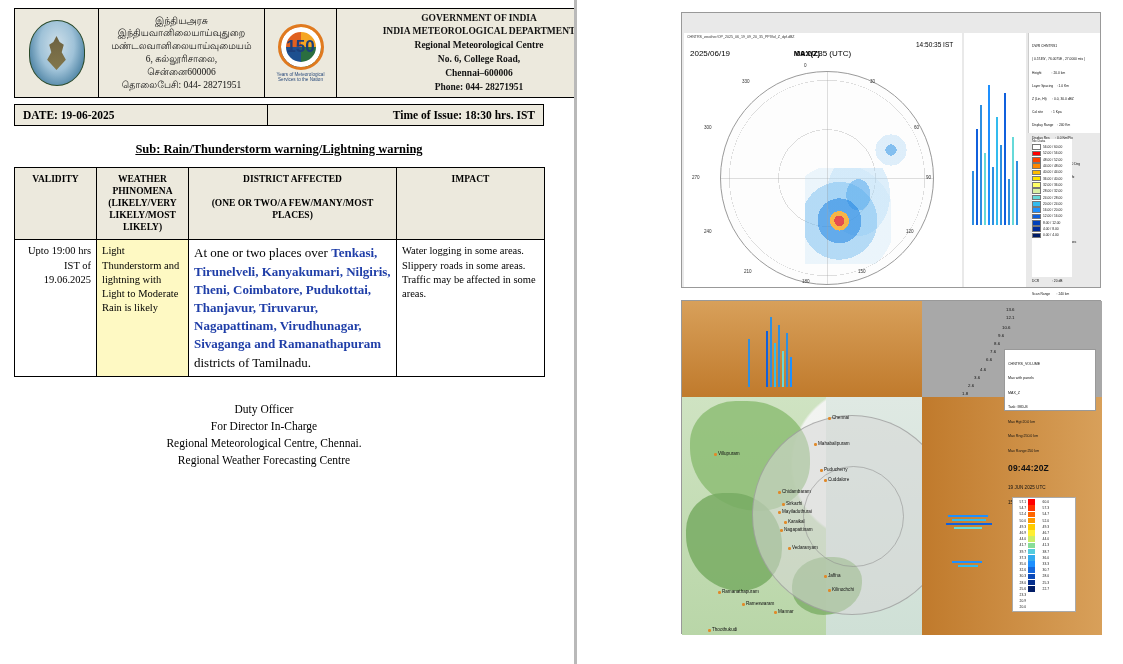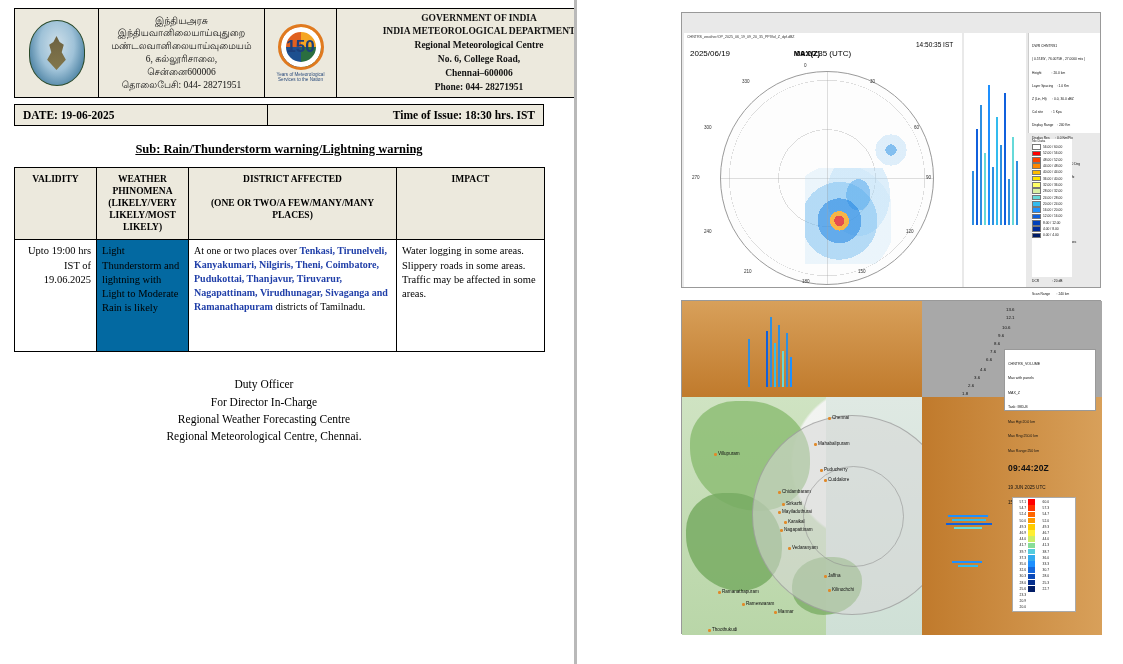--- a/index.html
+++ b/index.html
@@ -73,22 +73,22 @@
   }
 
   table.warn { width: 530px; border-collapse: collapse; table-layout: fixed; }
   table.warn th, table.warn td { border: 1px solid #000; padding: 4px 5px; vertical-align: top; }
   table.warn th {
     background: #ece9dd; text-align: center; font-size: 9.5px; font-weight: bold;
     line-height: 1.25; padding: 6px 4px;
   }
   .c1 { width: 82px; } .c2 { width: 92px; } .c3 { width: 208px; } .c4 { width: 148px; }
   td.validity { font-size: 10.5px; line-height: 1.35; text-align: right; }
-  td.phenom { background: #0369a1; font-size: 10.5px; line-height: 1.35; }
-  td.district { font-size: 10px; line-height: 1.4; }
+  td.phenom { background: #fef9c3; font-size: 10.5px; line-height: 1.35; }
+  td.district { font-size: 13px; line-height: 1.4; }
   td.district .blue { color: #1f3ea8; font-weight: bold; }
   td.impact { font-size: 10.5px; line-height: 1.35; }
 
   .signoff {
     width: 530px; margin-top: 24px; text-align: center; padding-right: 30px;
     font-size: 11.5px; line-height: 1.5; color:#000;
   }
 
   
   #radar { position: absolute; left: 577px; top: 0; width: 546px; height: 664px; background:#ffffff; }
@@ -276,21 +276,21 @@
         <th class="c1">VALIDITY</th>
         <th class="c2">
           <span>WEATHER</span><br>
           <span>PHINOMENA</span><br>
           <span>(LIKELY/VERY</span><br>
           <span>LIKELY/MOST</span><br>
           <span>LIKELY)</span>
         </th>
         <th class="c3">
           <div>DISTRICT AFFECTED</div>
-          <div style="margin-top:12px">(ONE OR TWO/A FEW/MANY/MANY PLACES)</div>
+          <div style="margin-top:12px">(ONE OR TWO/A FEW/MANY/MOST PLACES)</div>
         </th>
         <th class="c4">IMPACT</th>
       </tr>
       <tr style="height:112px">
         <td class="validity">Upto 19:00 hrs IST of 19.06.2025</td>
         <td class="phenom">Light Thunderstorm and lightning with Light to Moderate Rain is likely</td>
         <td class="district">
           <span>At one or two places over </span><span class="blue">Tenkasi, Tirunelveli, Kanyakumari, Nilgiris, Theni, Coimbatore, Pudukottai, Thanjavur, Tiruvarur, Nagapattinam,  Virudhunagar, Sivaganga and Ramanathapuram</span><span> districts of Tamilnadu.</span>
         </td>
         <td class="impact">
@@ -298,22 +298,22 @@
 Slippery roads in some areas.
 Traffic may be affected in some areas.</div>
         </td>
       </tr>
     </tbody>
       </table>
 
     <div class="signoff">
       <div>Duty Officer</div>
       <div>For Director In-Charge</div>
+      <div>Regional Meteorological Centre, Chennai.</div>
       <div>Regional Weather Forecasting Centre</div>
-      <div>Regional Meteorological Centre, Chennai.</div>
     </div>
   </div>
 
   <div class="pane-divider"></div>
 
   <div id="radar">
 
     <div class="panel-top">
       <div class="ppi-area">
         <div class="ppi-title">CHNTRS_weather/OP_2025_06_19_09_20_35_PPIVol_Z_dpf.dBZ</div>

